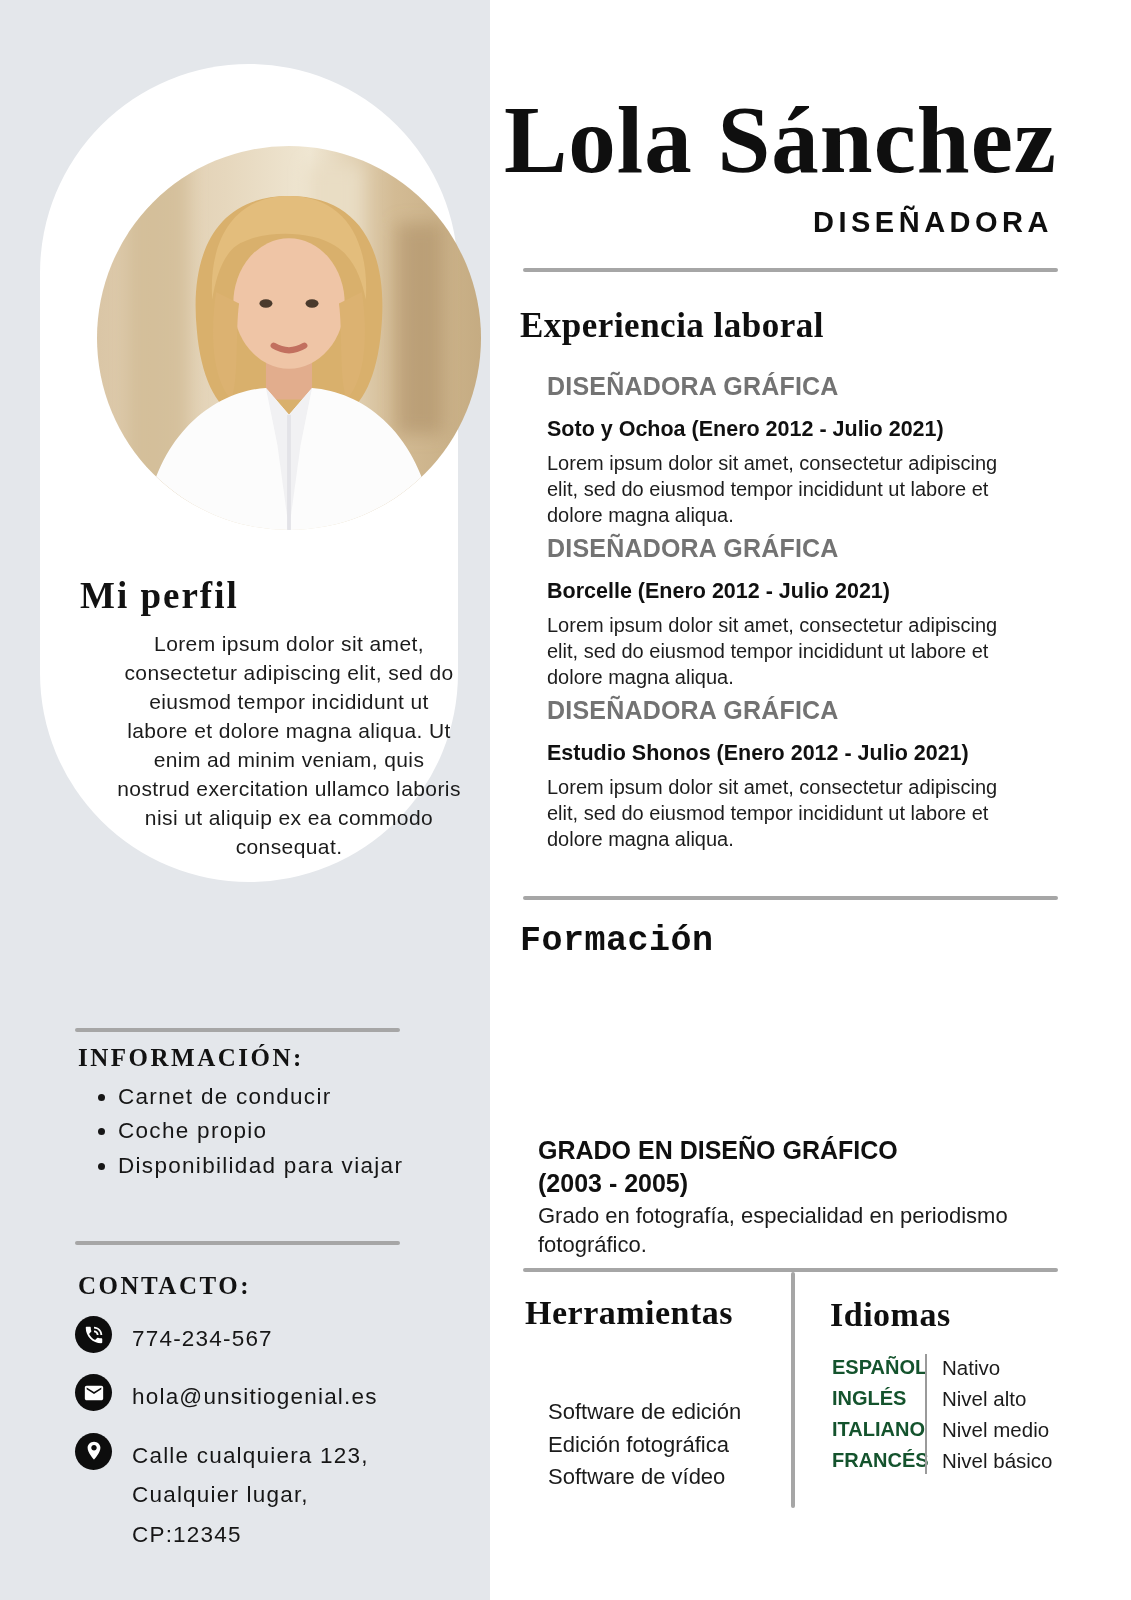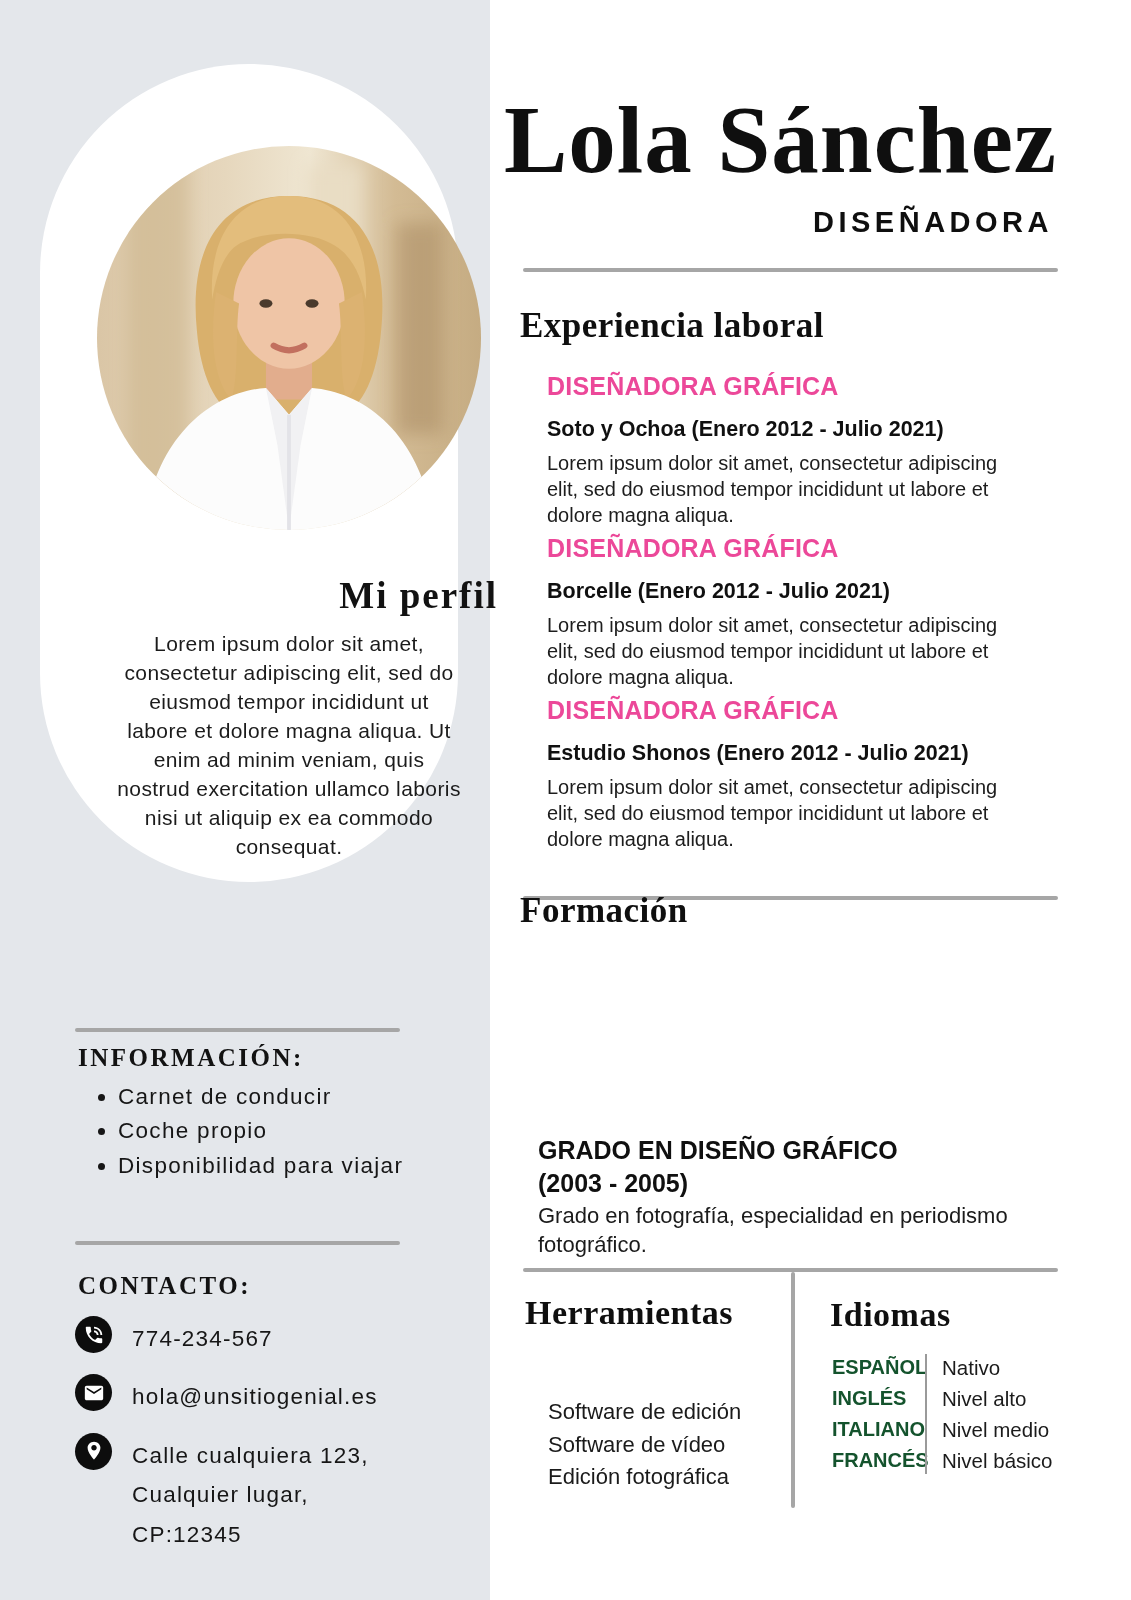--- a/index.html
+++ b/index.html
@@ -7,21 +7,21 @@
     position:relative;width:1131px;height:1600px;background:#ffffff;
     margin:0 auto;overflow:hidden;
     font-family:"Liberation Sans",sans-serif;color:#161616;
   }
   
   .sidebar{position:absolute;left:0;top:0;width:490px;height:1600px;background:#e4e7eb;}
   .oval{position:absolute;left:40px;top:64px;width:418px;height:818px;background:#ffffff;border-radius:209px;}
   .photo{position:absolute;left:57px;top:82px;width:384px;height:384px;border-radius:50%;overflow:hidden;}
   .photo svg{display:block;width:100%;height:100%;}
   .profile-heading{
-    position:absolute;left:40px;top:510px;width:418px;text-align:right;
+    position:absolute;left:40px;top:510px;width:418px;text-align:left;
     font-family:"Liberation Serif",serif;font-weight:700;font-size:37px;letter-spacing:2px;color:#121212;
   }
   .profile-text{
     position:absolute;left:76px;top:566px;width:346px;text-align:center;
     font-size:21px;line-height:1.38;letter-spacing:.4px;color:#1b1b1b;
   }
   .hdiv{position:absolute;height:4px;background:#a6a6a6;border-radius:2px;}
   .sb-div1{left:75px;top:1028px;width:325px;}
   .sb-div2{left:75px;top:1241px;width:325px;}
   .sb-heading{
@@ -52,26 +52,26 @@
     font-size:29px;font-weight:800;letter-spacing:4.5px;color:#0f0f0f;
   }
   .main-div1{left:523px;top:268px;width:535px;}
   .main-div2{left:523px;top:896px;width:535px;}
   .main-div3{left:523px;top:1268px;width:535px;}
   .section-heading{
     position:absolute;font-family:"Liberation Serif",serif;font-weight:700;
     font-size:35px;letter-spacing:.5px;color:#0f0f0f;
   }
   .exp-heading{left:520px;top:306px;}
-  .edu-heading{left:520px;top:891px;}
+  .edu-heading{left:520px;top:921px;font-family:Liberation Mono, monospace;}
   .tools-heading{left:525px;top:1294px;font-size:34px;}
   .langs-heading{left:830px;top:1296px;font-size:34px;font-family:Liberation Serif, serif;}
   .job{position:absolute;left:547px;width:482px;}
   .job1{top:372px;} .job2{top:534px;} .job3{top:696px;}
-  .job-title{font-size:25px;font-weight:700;letter-spacing:.2px;color:#ec4899;}
+  .job-title{font-size:25px;font-weight:700;letter-spacing:.2px;color:#737373;}
   .job-company{font-size:21.5px;font-weight:700;margin-top:16px;color:#101010;}
   .job-desc{font-size:20px;line-height:1.3;margin-top:8px;color:#1d1d1d;}
   .edu{position:absolute;left:538px;width:490px;}
   .edu1{top:1000px;} .edu2{top:1134px;}
   .edu-title{font-size:25px;font-weight:700;line-height:1.3;color:#101010;}
   .edu-desc{font-size:22px;line-height:1.3;margin-top:3px;color:#1b1b1b;}
   .vdiv{position:absolute;left:791px;top:1272px;width:4px;height:236px;background:#a6a6a6;border-radius:2px;}
   .tools-list{position:absolute;left:548px;top:1348px;width:230px;
     font-size:22px;line-height:1.48;color:#1b1b1b;margin-top:48px;}
   .langs{position:absolute;left:832px;top:1352px;display:flex;align-items:stretch;}
@@ -205,22 +205,22 @@
     </div>
     <div class="edu-desc" style="max-width:470px">Grado en fotografía, especialidad en periodismo fotográfico.</div>
   </div>
 
   <div class="hdiv main-div3"></div>
   <div class="vdiv"></div>
 
   <div class="section-heading tools-heading">Herramientas</div>
   <div class="tools-list">
     <div>Software de edición</div>
+    <div>Edición fotográfica</div>
     <div>Software de vídeo</div>
-    <div>Edición fotográfica</div>
   </div>
 
   <div class="section-heading langs-heading">Idiomas</div>
   <div class="langs">
     <div class="lang-names">
       <div class="lang-name">ESPAÑOL</div>
       <div class="lang-name">INGLÉS</div>
       <div class="lang-name">ITALIANO</div>
       <div class="lang-name">FRANCÉS</div>
     </div>

